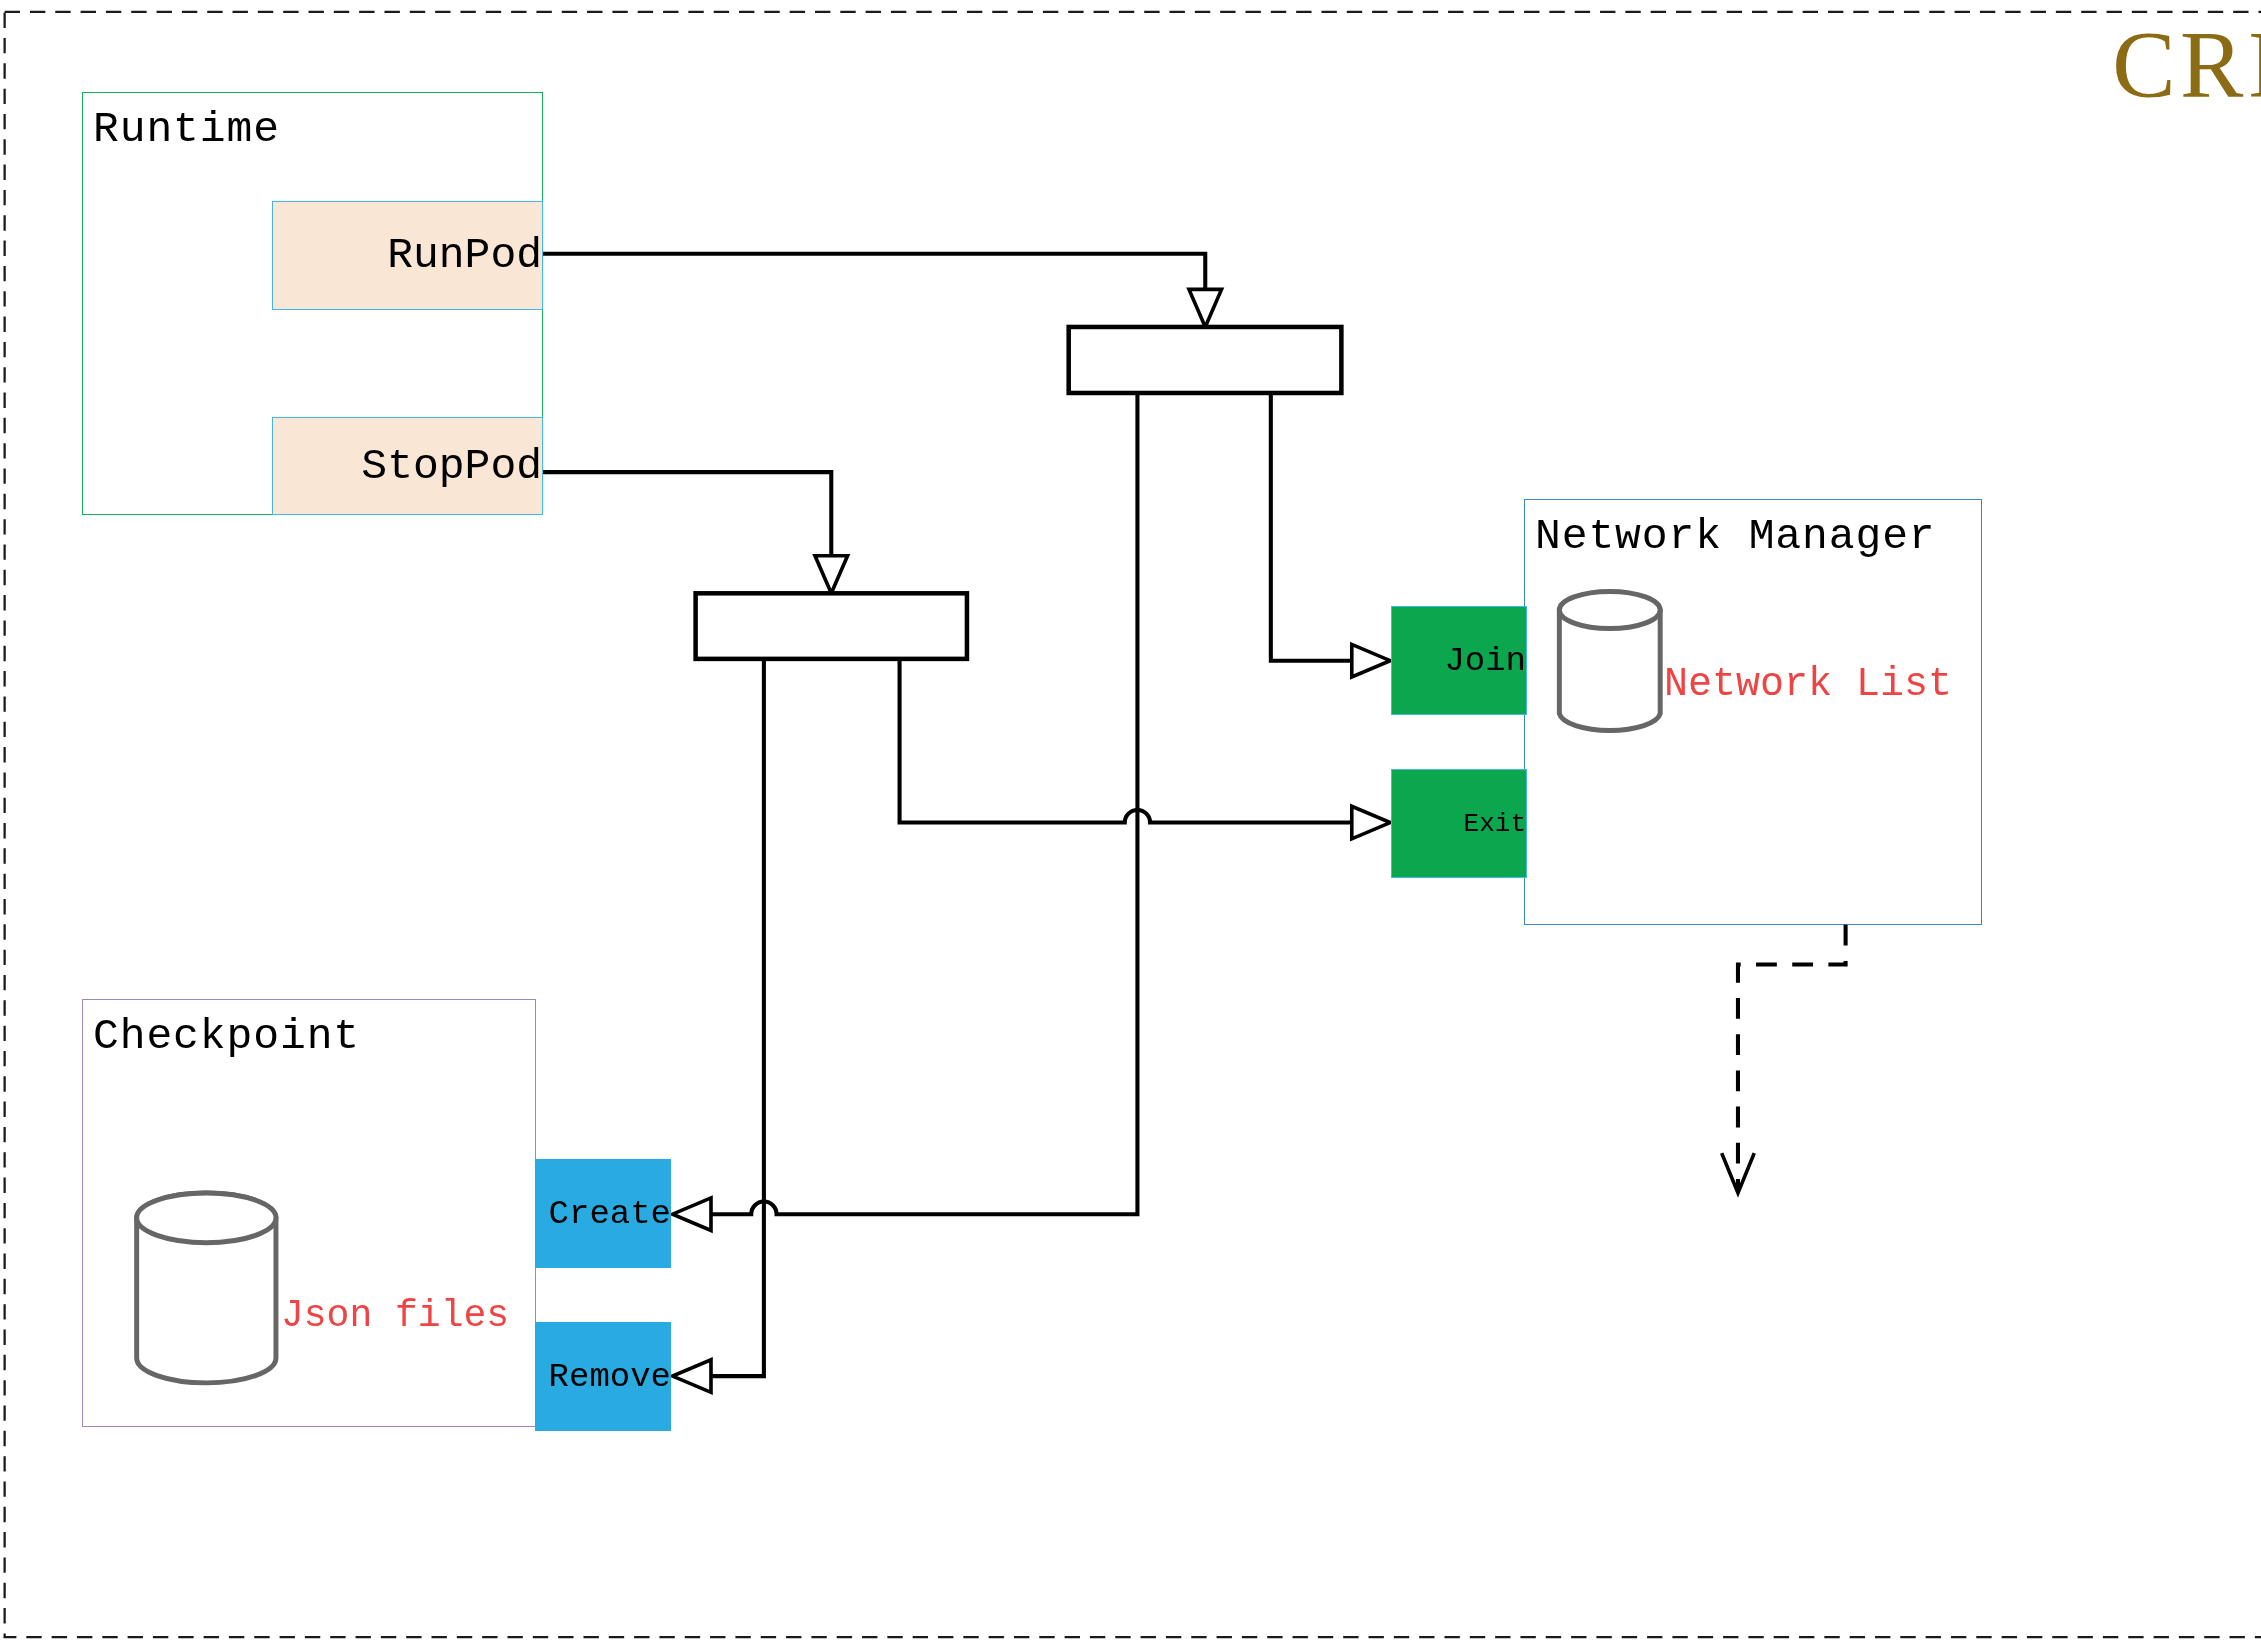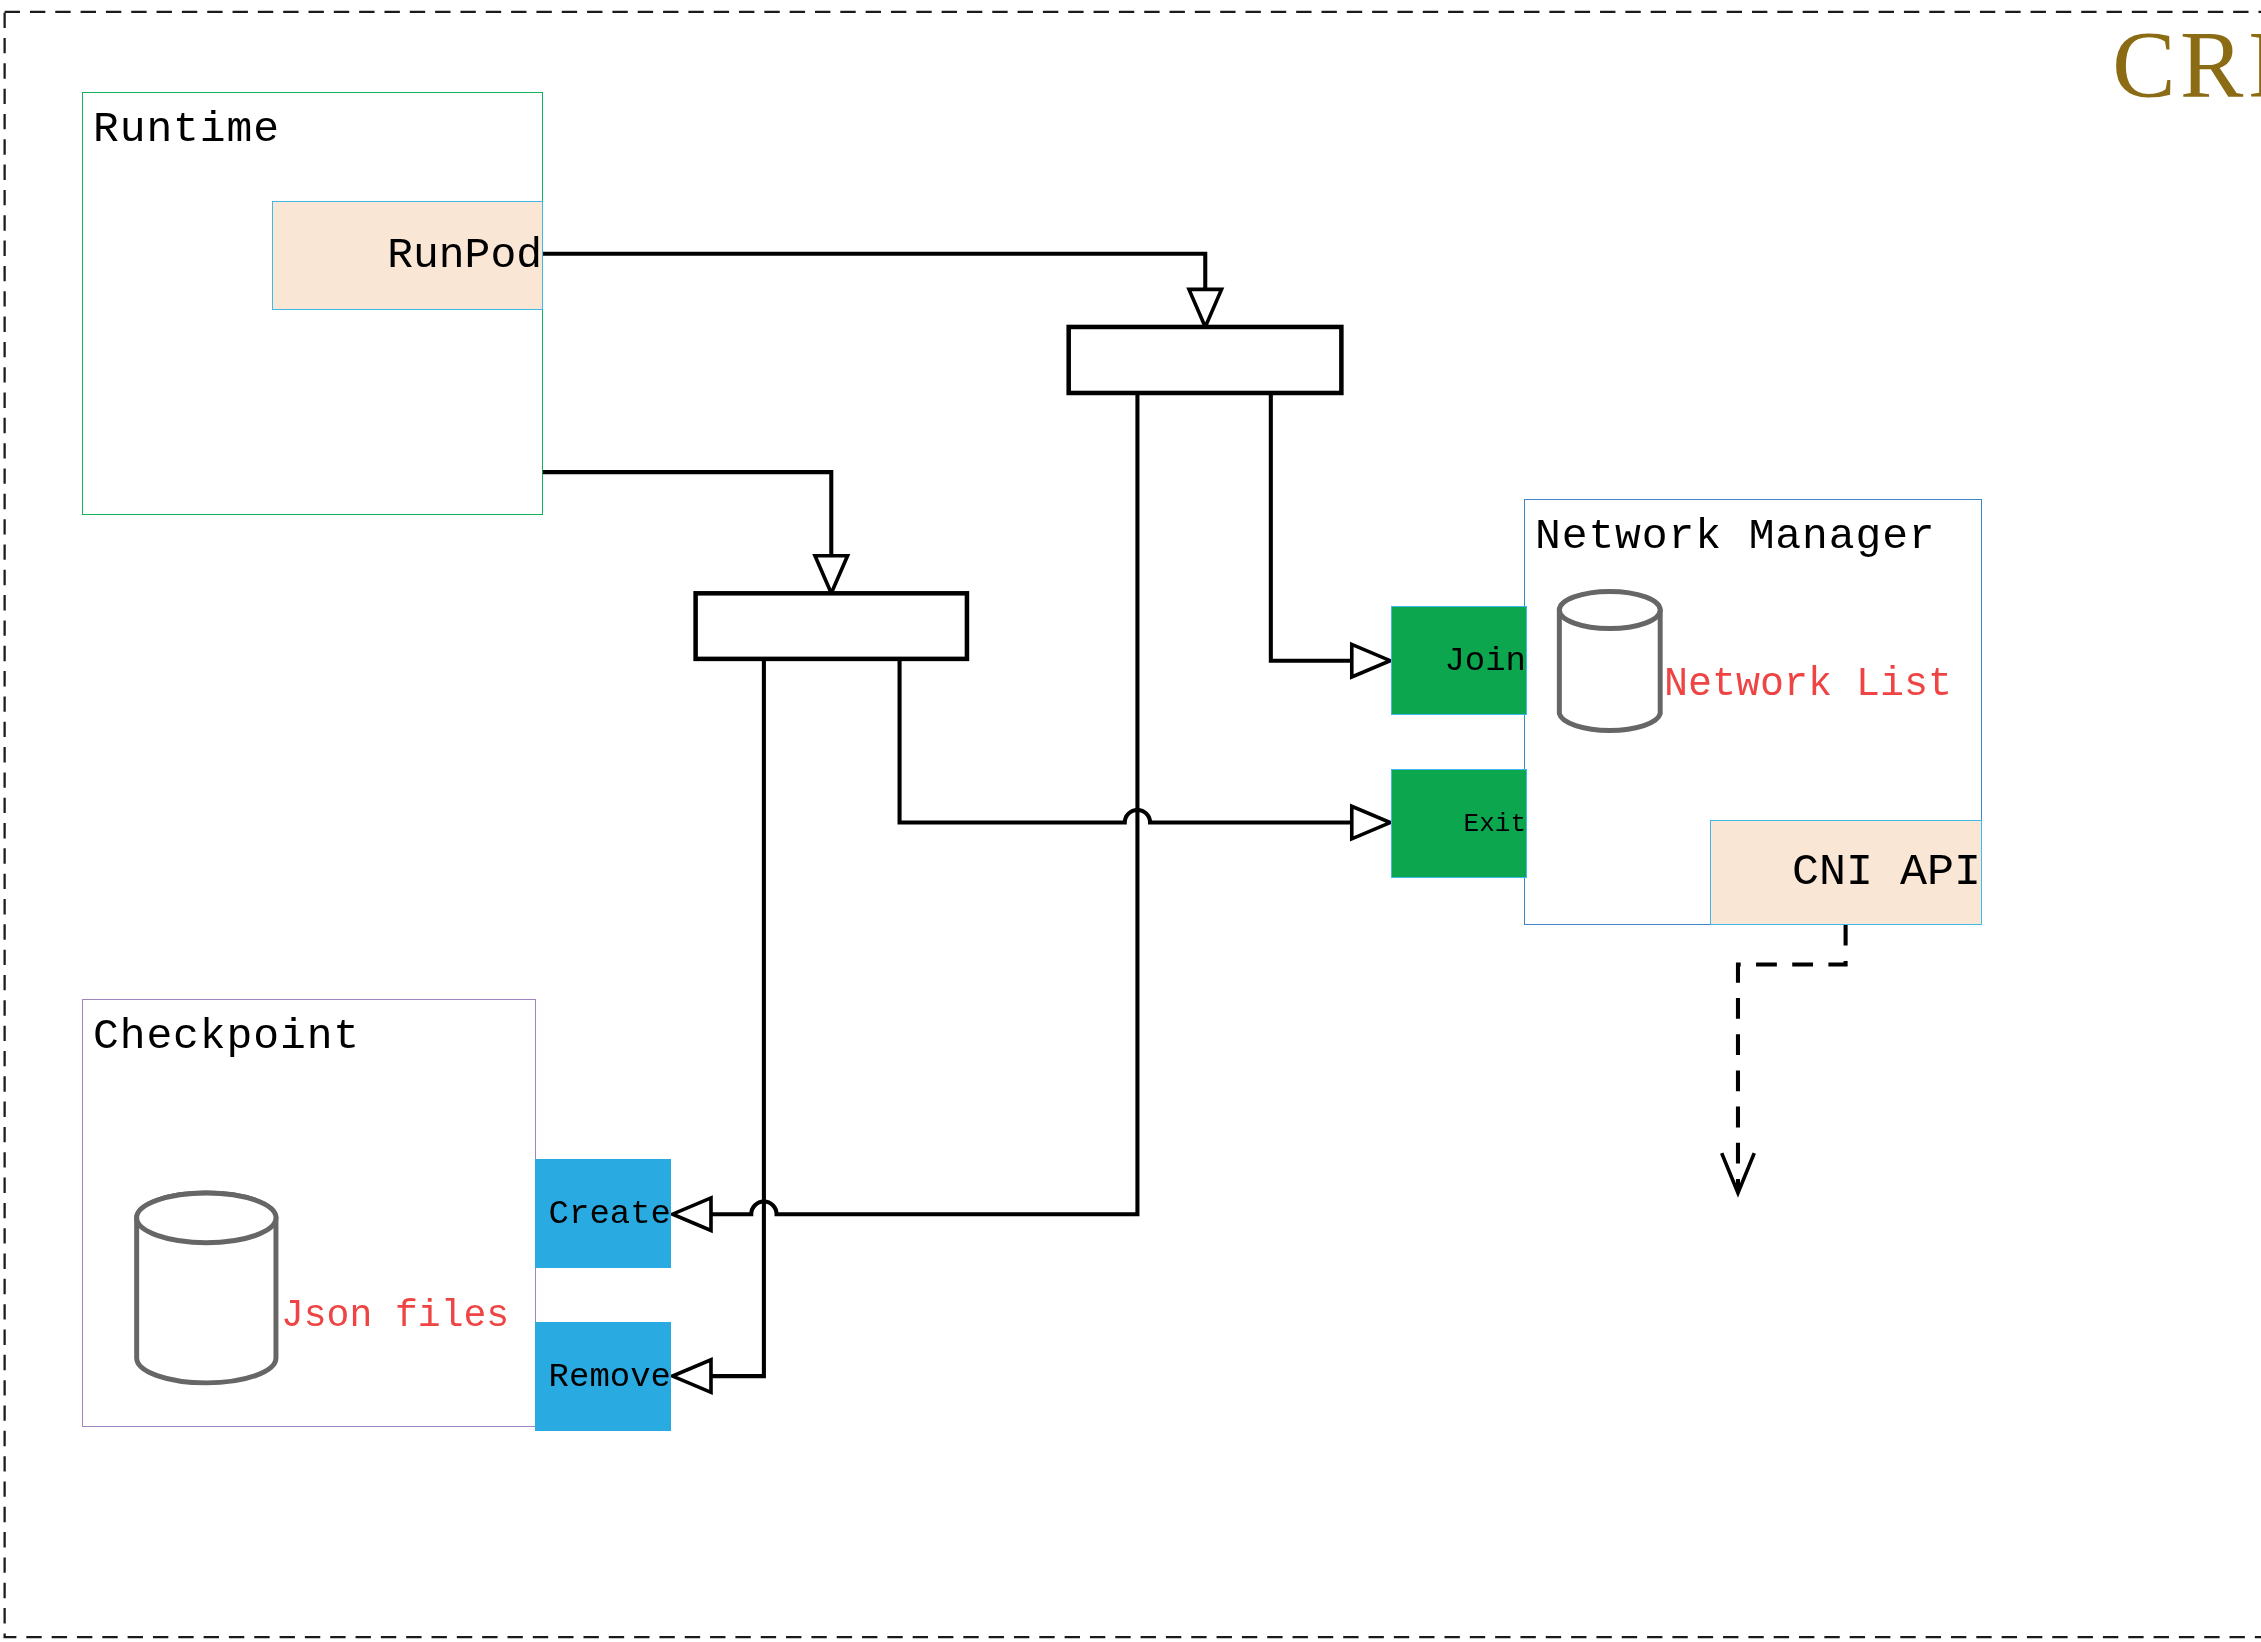--- a/index.html
+++ b/index.html
@@ -129,37 +129,37 @@
 
     <g>
       <path d="M3448 1349 A112 41 0 0 1 3671 1349 L3671 1578 A112 41 0 0 1 3448 1578 Z" fill="#fff" stroke="#666666" stroke-width="11"></path>
       <ellipse cx="3559.5" cy="1349" rx="111.5" ry="41" fill="#fff" stroke="#666666" stroke-width="11"></ellipse>
     </g>
   </svg>
 
   <div class="fill-box peach runpod">
     <span>RunPod</span>
   </div>
+  <div class="fill-box peach stoppod">
+    <span>StopPod</span>
+  </div>
 
   <div class="fill-box green joinbox">
     <span>Join</span>
   </div>
   <div class="fill-box green exitbox">
     <span>Exit</span>
   </div>
 
   <div class="fill-box blue createbox">
     <span>Create</span>
   </div>
   <div class="fill-box blue removebox">
     <span>Remove</span>
   </div>
 
-  <div class="fill-box peach cniapi">
-    <span>CNI API</span>
-  </div>
 
   <div class="float-label json-label">Json files</div>
   <div class="float-label netlist-label">Network List</div>
 
 
 </div>
 
 
 </body></html>

